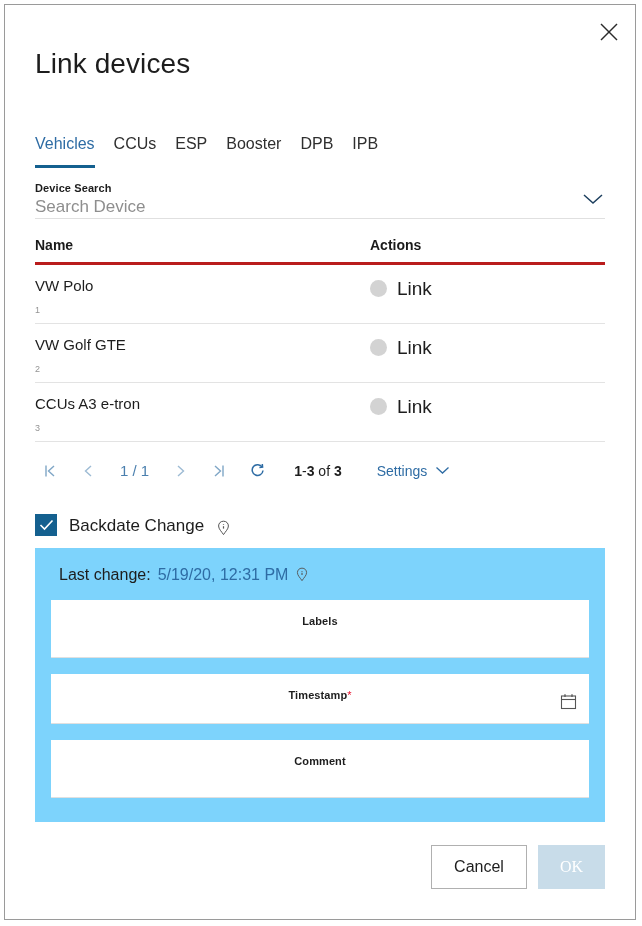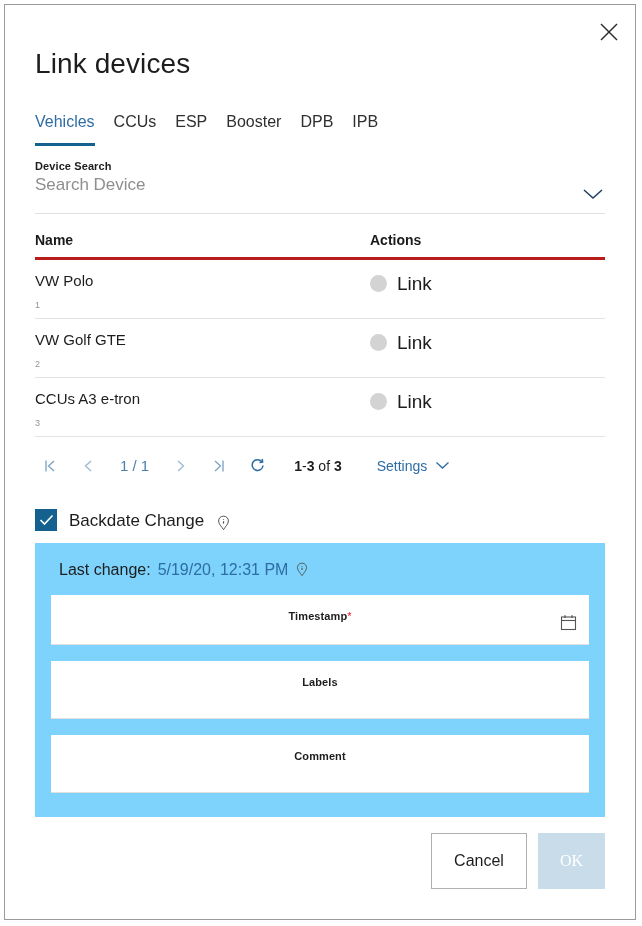--- a/index.html
+++ b/index.html
@@ -58,27 +58,28 @@
   .tab {
     color: #2f2f2f;
     padding-bottom: 13px;
     cursor: pointer;
     border-bottom: 3px solid transparent;
     line-height: 1;
   }
   .tab.active {
     color: #2e6ca4;
     border-bottom-color: #14608f;
+    margin-top: 22px;
   }
   
   .body-pad { padding: 0 30px; }
   .search-wrap {
     margin-top: 14px;
     border-bottom: 1px solid #e0e0e0;
-    padding-bottom: 18px;
+    padding-bottom: 1px;
     position: relative;
     cursor: text;
   }
   .search-label {
     font-size: 11px;
     font-weight: bold;
     color: #1d1d1d;
     letter-spacing: 0.1px;
   }
   .search-placeholder {
@@ -246,21 +247,21 @@
   
   .footer {
     margin-top: auto;
     display: flex;
     justify-content: flex-end;
     align-items: center;
     gap: 11px;
     padding: 0 30px 30px 30px;
   }
   .btn {
-    height: 56px;
+    height: 44px;
     min-width: 88px;
     font-size: 16px;
     font-weight: 300;
     font-family: "Liberation Sans", sans-serif;
     cursor: pointer;
     padding: 0 22px;
   }
   .btn-cancel {
     background: #ffffff;
     border: 1px solid #b0b0b0;
@@ -421,37 +422,37 @@
         <span class="date">5/19/20, 12:31 PM</span>
         <span class="info-ico">
           <svg width="14" height="15" viewBox="0 0 15 16">
             <path d="M7.5 1.2 C10.6 1.2 12.4 3.4 12.4 6 C12.4 9 9.4 11.6 7.5 14.6 C5.6 11.6 2.6 9 2.6 6 C2.6 3.4 4.4 1.2 7.5 1.2 Z" fill="none" stroke="#555" stroke-width="1"></path>
             <line x1="7.5" y1="4.3" x2="7.5" y2="5" stroke="#555" stroke-width="1.2"></line>
             <line x1="7.5" y1="6.2" x2="7.5" y2="8.6" stroke="#555" stroke-width="1.2"></line>
           </svg>
         </span>
       </div>
 
+      <div class="field tall">
+        <span class="field-label">Labels</span>
+      </div>
+
       <div class="field ts">
         <span class="field-label">Timestamp</span><span class="req">*</span>
         <span class="cal-ico">
           <svg width="17" height="17" viewBox="0 0 17 17">
             <rect x="1.5" y="3" width="14" height="12.5" fill="none" stroke="#555" stroke-width="1.1"></rect>
             <line x1="1.5" y1="6.5" x2="15.5" y2="6.5" stroke="#555" stroke-width="1.1"></line>
             <line x1="5" y1="1.3" x2="5" y2="4" stroke="#555" stroke-width="1.3"></line>
             <line x1="12" y1="1.3" x2="12" y2="4" stroke="#555" stroke-width="1.3"></line>
           </svg>
         </span>
       </div>
 
       <div class="field tall">
-        <span class="field-label">Labels</span>
-      </div>
-
-      <div class="field tall">
         <span class="field-label">Comment</span>
       </div>
     </div>
 
   </div>
 
   <div class="footer">
     <button class="btn btn-cancel">Cancel</button>
     <button class="btn btn-ok">OK</button>
   </div>

